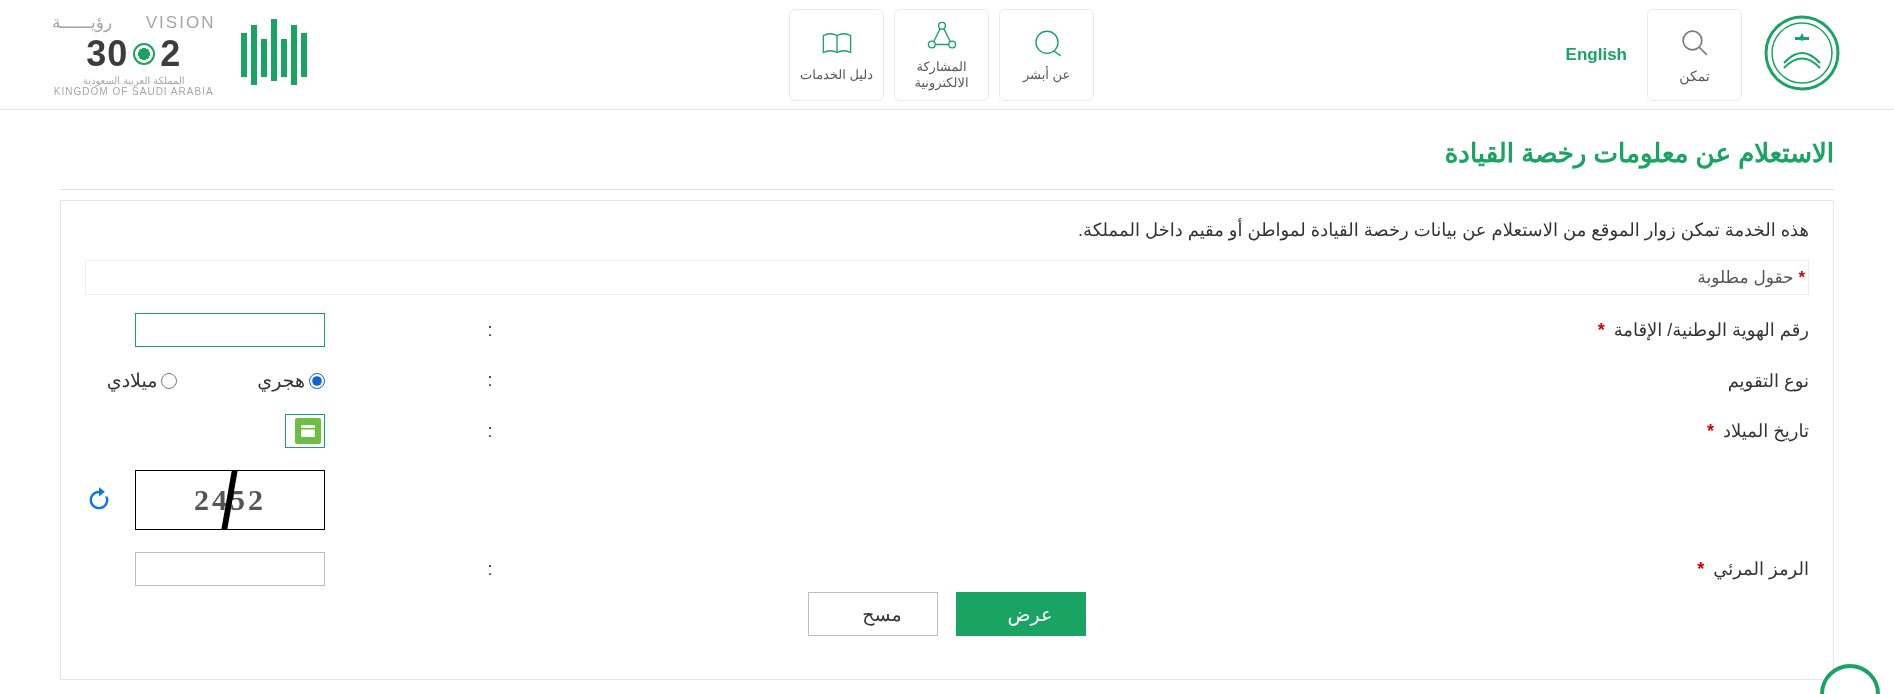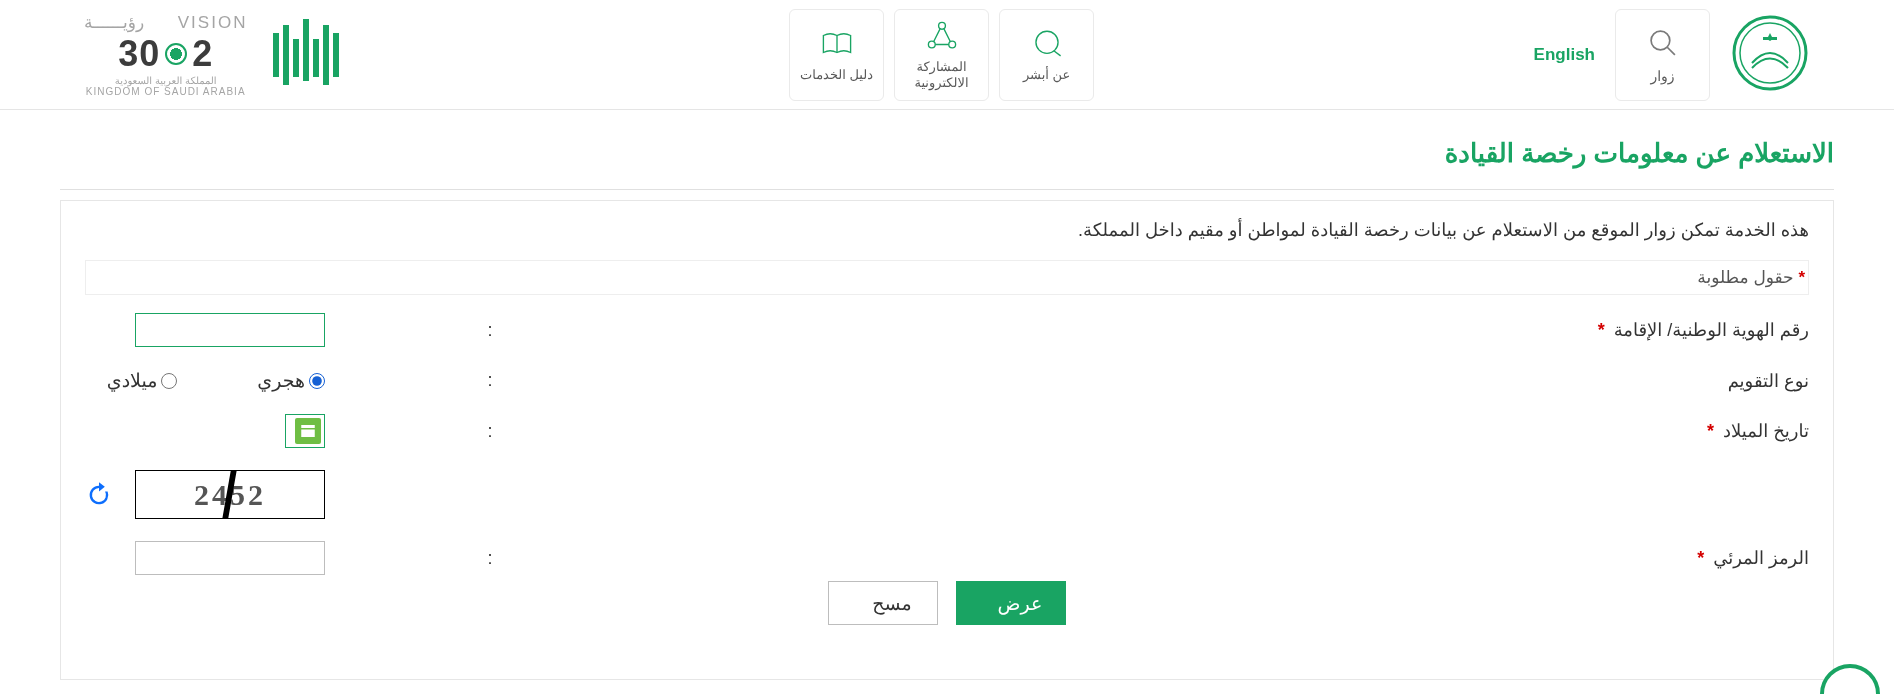--- a/index.html
+++ b/index.html
@@ -10,21 +10,21 @@
       height: 694px;
       overflow: hidden;
       position: relative;
     }
 
     
     .header {
       width: 100%;
       height: 110px;
       border-bottom: 1px solid #e5e5e5;
-      padding: 0 84px;
+      padding: 0 52px;
       display: flex;
       flex-direction: row-reverse;     
       align-items: center;
       justify-content: space-between;
       background: #fff;
     }
     .header-right-cluster {            
       display: flex;
       align-items: center;
       gap: 22px;
@@ -109,21 +109,21 @@
     .date-wrap input { width:100%; height:34px; border:1px solid #19a463; padding:0 30px 0 8px; font-size:15px;}
     .date-wrap .cal-icon{
       position:absolute; right:4px; top:4px; width:26px; height:26px;
       background:#6fbe44; border-radius:2px;
       display:flex; align-items:center; justify-content:center;
     }
     .date-wrap .cal-icon svg{ width:18px; height:18px; fill:#fff;}
 
     .captcha-row { display:flex; align-items:center; gap:22px; }
     .captcha-img {
-      width:190px; height:49px; border:1px solid #000; background:#fff;
+      width:190px; height:60px; border:1px solid #000; background:#fff;
       font-family: "Comic Sans MS", cursive; font-size:30px; font-weight:700;
       letter-spacing:3px; display:flex; align-items:center; justify-content:center;
       position:relative; overflow:hidden;
     }
     .captcha-img::before{
       content:""; position:absolute; left:0; top:0; width:100%; height:100%;
       background:
         linear-gradient(100deg, transparent 48%, #000 48.5%, #000 51%, transparent 51.5%);
     }
     .refresh-icon{ width:28px; height:28px; cursor:pointer;}
@@ -131,21 +131,21 @@
 
     input.visual-code {
       width:190px; height:34px; border:1px solid #bdbdbd; padding:0 8px;
     }
 
     .btn-row{
       display:flex; gap:18px; justify-content:center;
       margin-top:6px;
     }
     .btn{
-      width:110px; height:44px; font-size:19px; cursor:pointer;
+      width:130px; height:44px; font-size:19px; cursor:pointer;
       border-radius:0;
       padding-left:18px;
     }
     .btn.primary{ background:#19a463; color:#fff; border:1px solid #19a463;}
     .btn.secondary{ background:#fff; color:#333; border:1px solid #bdbdbd;}
 
     
     .float-widget{
       position:fixed; bottom:-30px; left:1820px;
       width:60px; height:60px; border-radius:50%;
@@ -225,21 +225,21 @@
         <path d="M22 50 Q40 30 58 50 M22 55 Q40 36 58 55" fill="none" stroke="#19a463" stroke-width="2"></path>
         <path d="M40 20 l3 6 l-3 2 l-3 -2 z" fill="#19a463"></path>
         <rect x="33" y="24" width="14" height="3" fill="#19a463"></rect>
       </svg>
     </div>
     <div class="search-tile">
       <svg viewBox="0 0 40 40">
         <circle cx="17" cy="17" r="11"></circle>
         <path d="M25 25 L34 34"></path>
       </svg>
-      <span>زوار</span>
+      <span>تمكن</span>
     </div>
     <a class="lang-link">English</a>
   </div>
 </header>
 
 <h1 class="page-title">الاستعلام عن معلومات رخصة القيادة</h1>
 
 <section class="card">
 
   <p class="intro">هذه الخدمة تمكن زوار الموقع من الاستعلام عن بيانات رخصة القيادة لمواطن أو مقيم داخل المملكة.</p>

